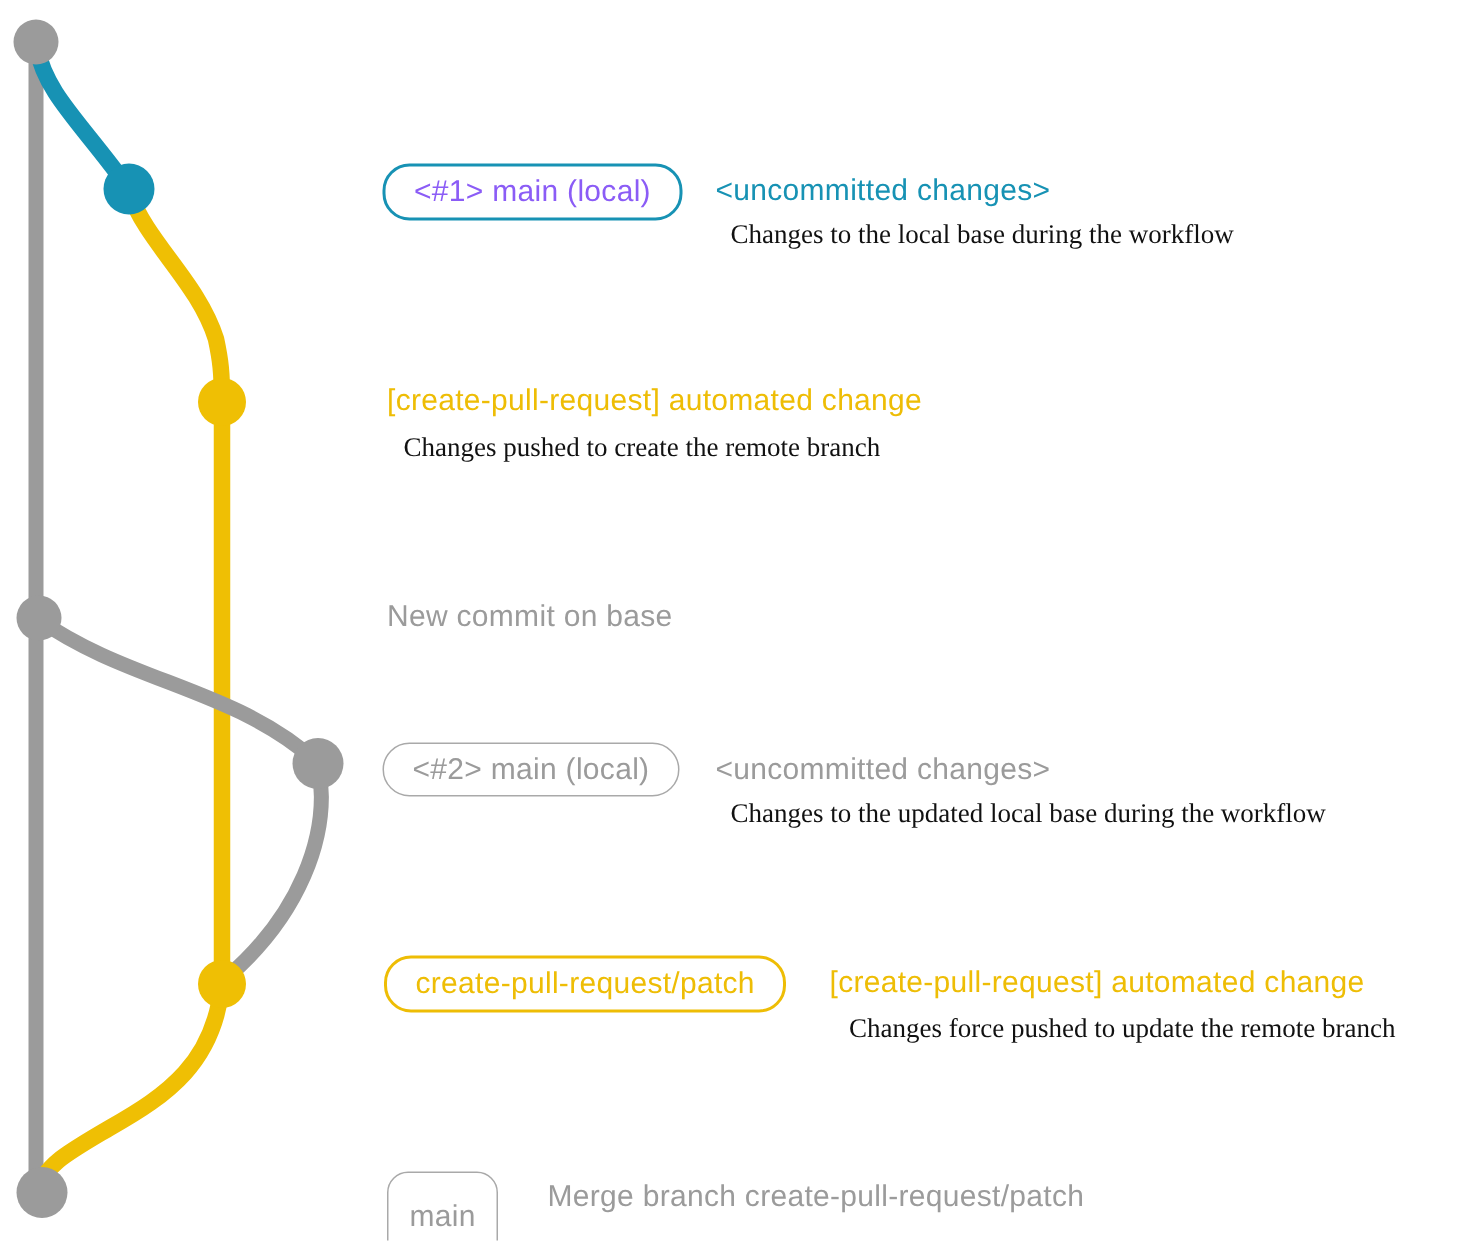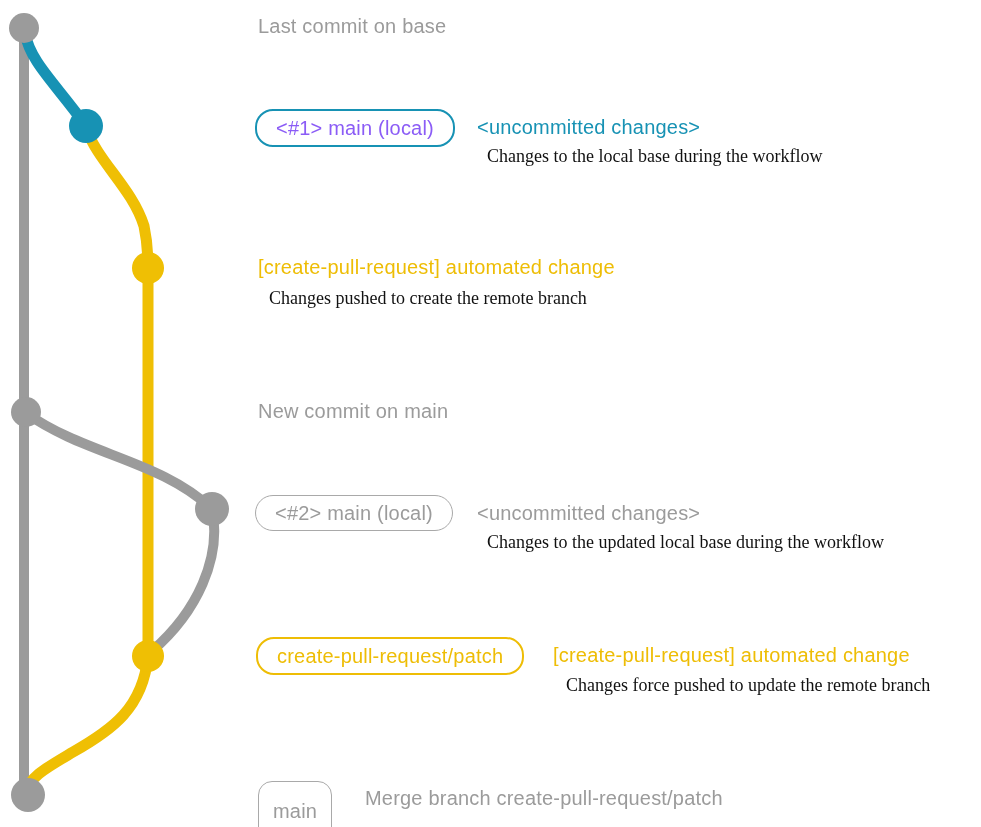--- a/index.html
+++ b/index.html
@@ -47,30 +47,29 @@
     <circle cx="86" cy="126" r="17" fill="#1792b4"></circle>
     <circle cx="148" cy="268" r="16" fill="#efbf04"></circle>
 
     <path d="M26 413 C 85 455, 160 460, 212 509 C 222 558, 197 612, 152 651" stroke="#9b9b9b" stroke-width="10" fill="none" stroke-linecap="round"></path>
     <circle cx="26" cy="412" r="15" fill="#9b9b9b"></circle>
     <circle cx="212" cy="509" r="17" fill="#9b9b9b"></circle>
     <circle cx="148" cy="656" r="16" fill="#efbf04"></circle>
     <circle cx="28" cy="795" r="17" fill="#9b9b9b"></circle>
   </svg>
 
-  <div class="abs sans20 gray-text" style="left:258px; top:14px;">Last commit on base</div>
 
   <div class="abs badge badge-teal" style="left:255px; top:109px;">&lt;#1&gt; main (local)</div>
   <div class="abs sans20 teal-text" style="left:477px; top:115px;">&lt;uncommitted changes&gt;</div>
   <div class="abs serif-caption" style="left:487px; top:145px;">Changes to the local base during the workflow</div>
 
   <div class="abs sans20 yellow-text" style="left:258px; top:255px;">[create-pull-request] automated change</div>
   <div class="abs serif-caption" style="left:269px; top:287px;">Changes pushed to create the remote branch</div>
 
-  <div class="abs sans20 gray-text" style="left:258px; top:399px;">New commit on main</div>
+  <div class="abs sans20 gray-text" style="left:258px; top:399px;">New commit on base</div>
 
   <div class="abs badge badge-gray" style="left:255px; top:495px;">&lt;#2&gt; main (local)</div>
   <div class="abs sans20 gray-text" style="left:477px; top:501px;">&lt;uncommitted changes&gt;</div>
   <div class="abs badge badge-yellow" style="left:256px; top:637px;">create-pull-request/patch</div>
 
   <div class="abs serif-caption" style="left:487px; top:531px;">Changes to the updated local base during the workflow</div>
   <div class="abs sans20 yellow-text" style="left:553px; top:643px;">[create-pull-request] automated change</div>
   <div class="abs serif-caption" style="left:566px; top:674px;font-family:Liberation Serif, serif;">Changes force pushed to update the remote branch</div>
 
   <div class="abs badge badge-gray badge-main" style="left:258px; top:781px;">main</div>

